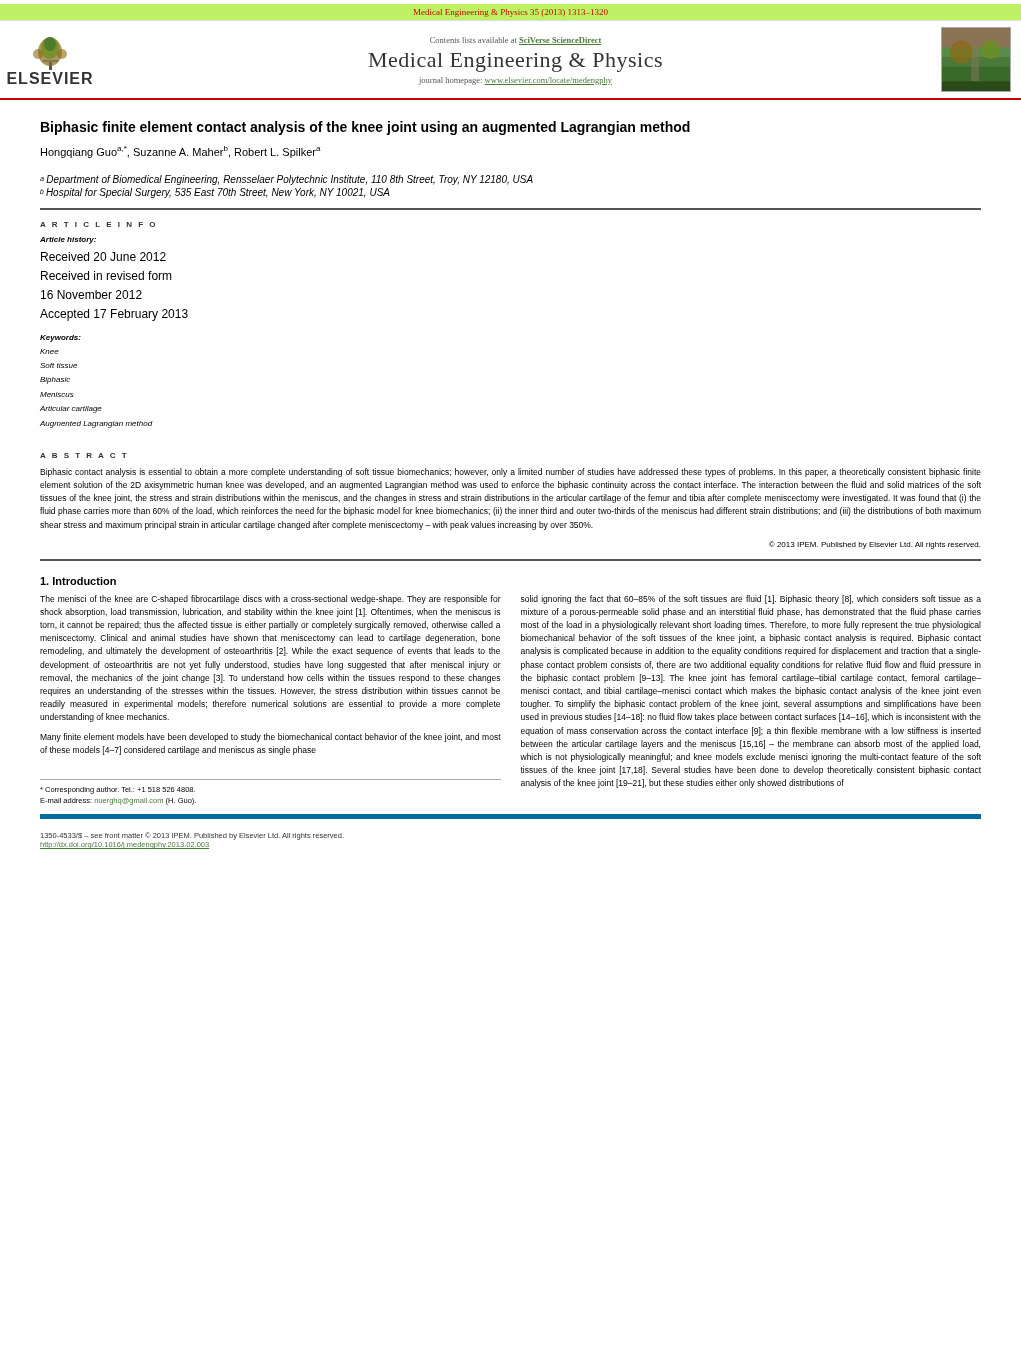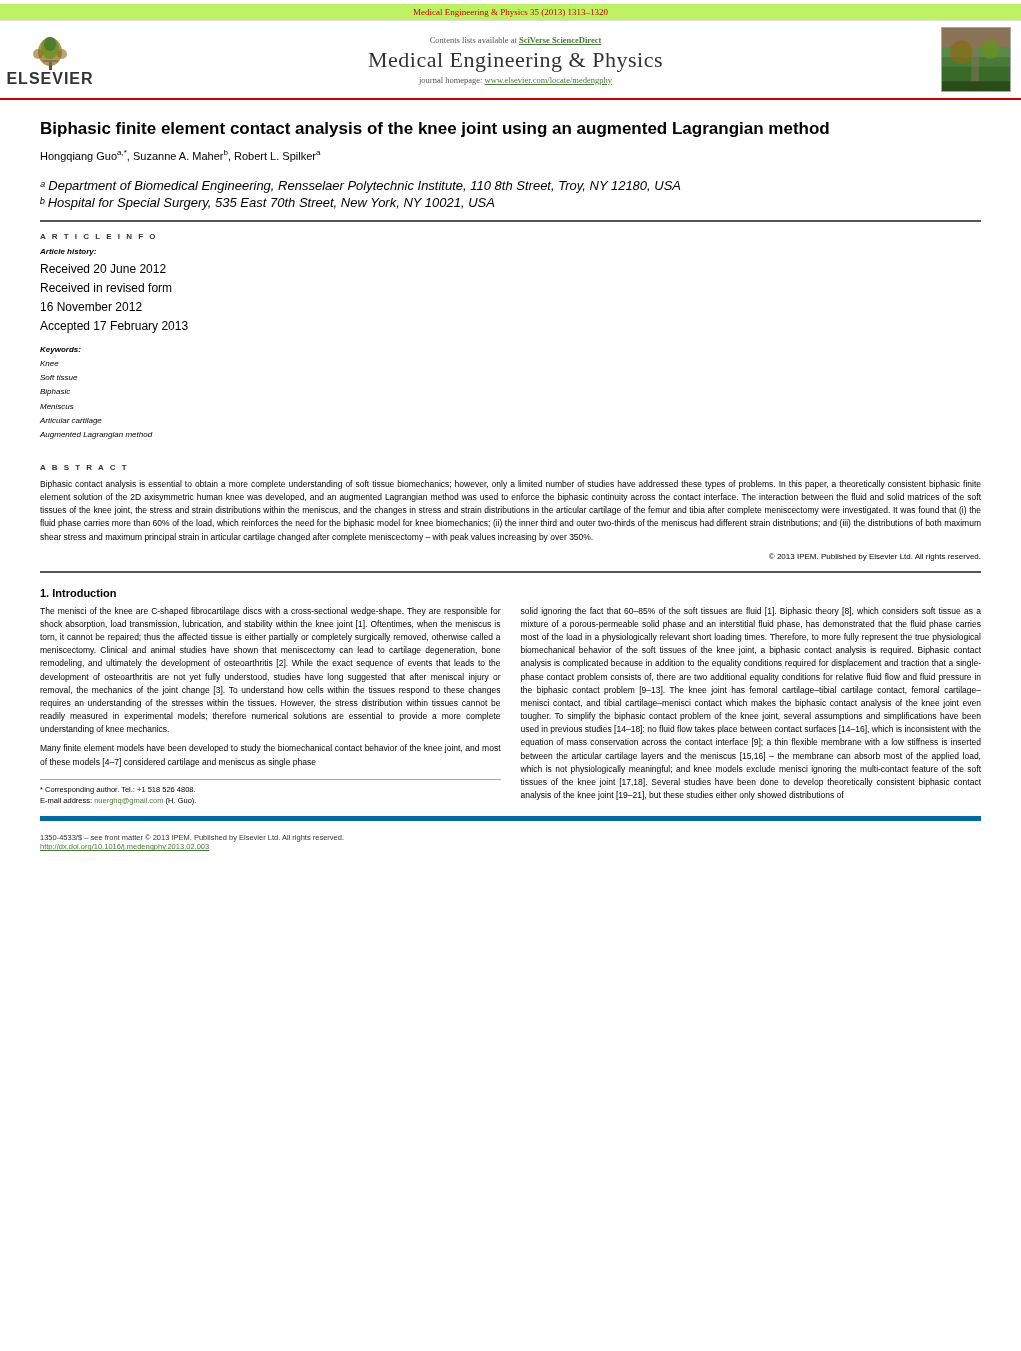--- a/index.html
+++ b/index.html
@@ -67,38 +67,38 @@
       overflow: hidden;
       position: relative;
     }
 
     
     .main-content {
       padding: 0 40px;
     }
 
     .paper-title {
-      font-size: 17px;
+      font-size: 14px;
       font-weight: bold;
       color: #000;
       margin: 18px 0 8px 0;
       line-height: 1.3;
       font-family: Arial, sans-serif;
     }
 
     .authors {
       font-size: 11px;
       margin-bottom: 16px;
       font-family: Arial, sans-serif;
     }
     .authors sup {
       font-size: 8px;
     }
     .affiliations {
-      font-size: 13px;
+      font-size: 10px;
       font-style: italic;
       margin-bottom: 4px;
       font-family: Arial, sans-serif;
     }
     .affiliations p {
       margin-bottom: 2px;
     }
     .divider-thick {
       border: none;
       border-top: 2px solid #555;
@@ -194,21 +194,21 @@
       line-height: 1.55;
       text-align: justify;
       margin-bottom: 6px;
       font-family: Arial, sans-serif;
     }
 
     
     .footer-area {
       border-top: 1px solid #aaa;
       padding-top: 4px;
-      margin-top: 10px;
+      margin-top: 22px;
     }
     .footer-note {
       font-size: 7.5px;
       font-family: Arial, sans-serif;
       line-height: 1.5;
     }
     .footer-note a {
       color: #4a7a3a;
       text-decoration: none;
     }

